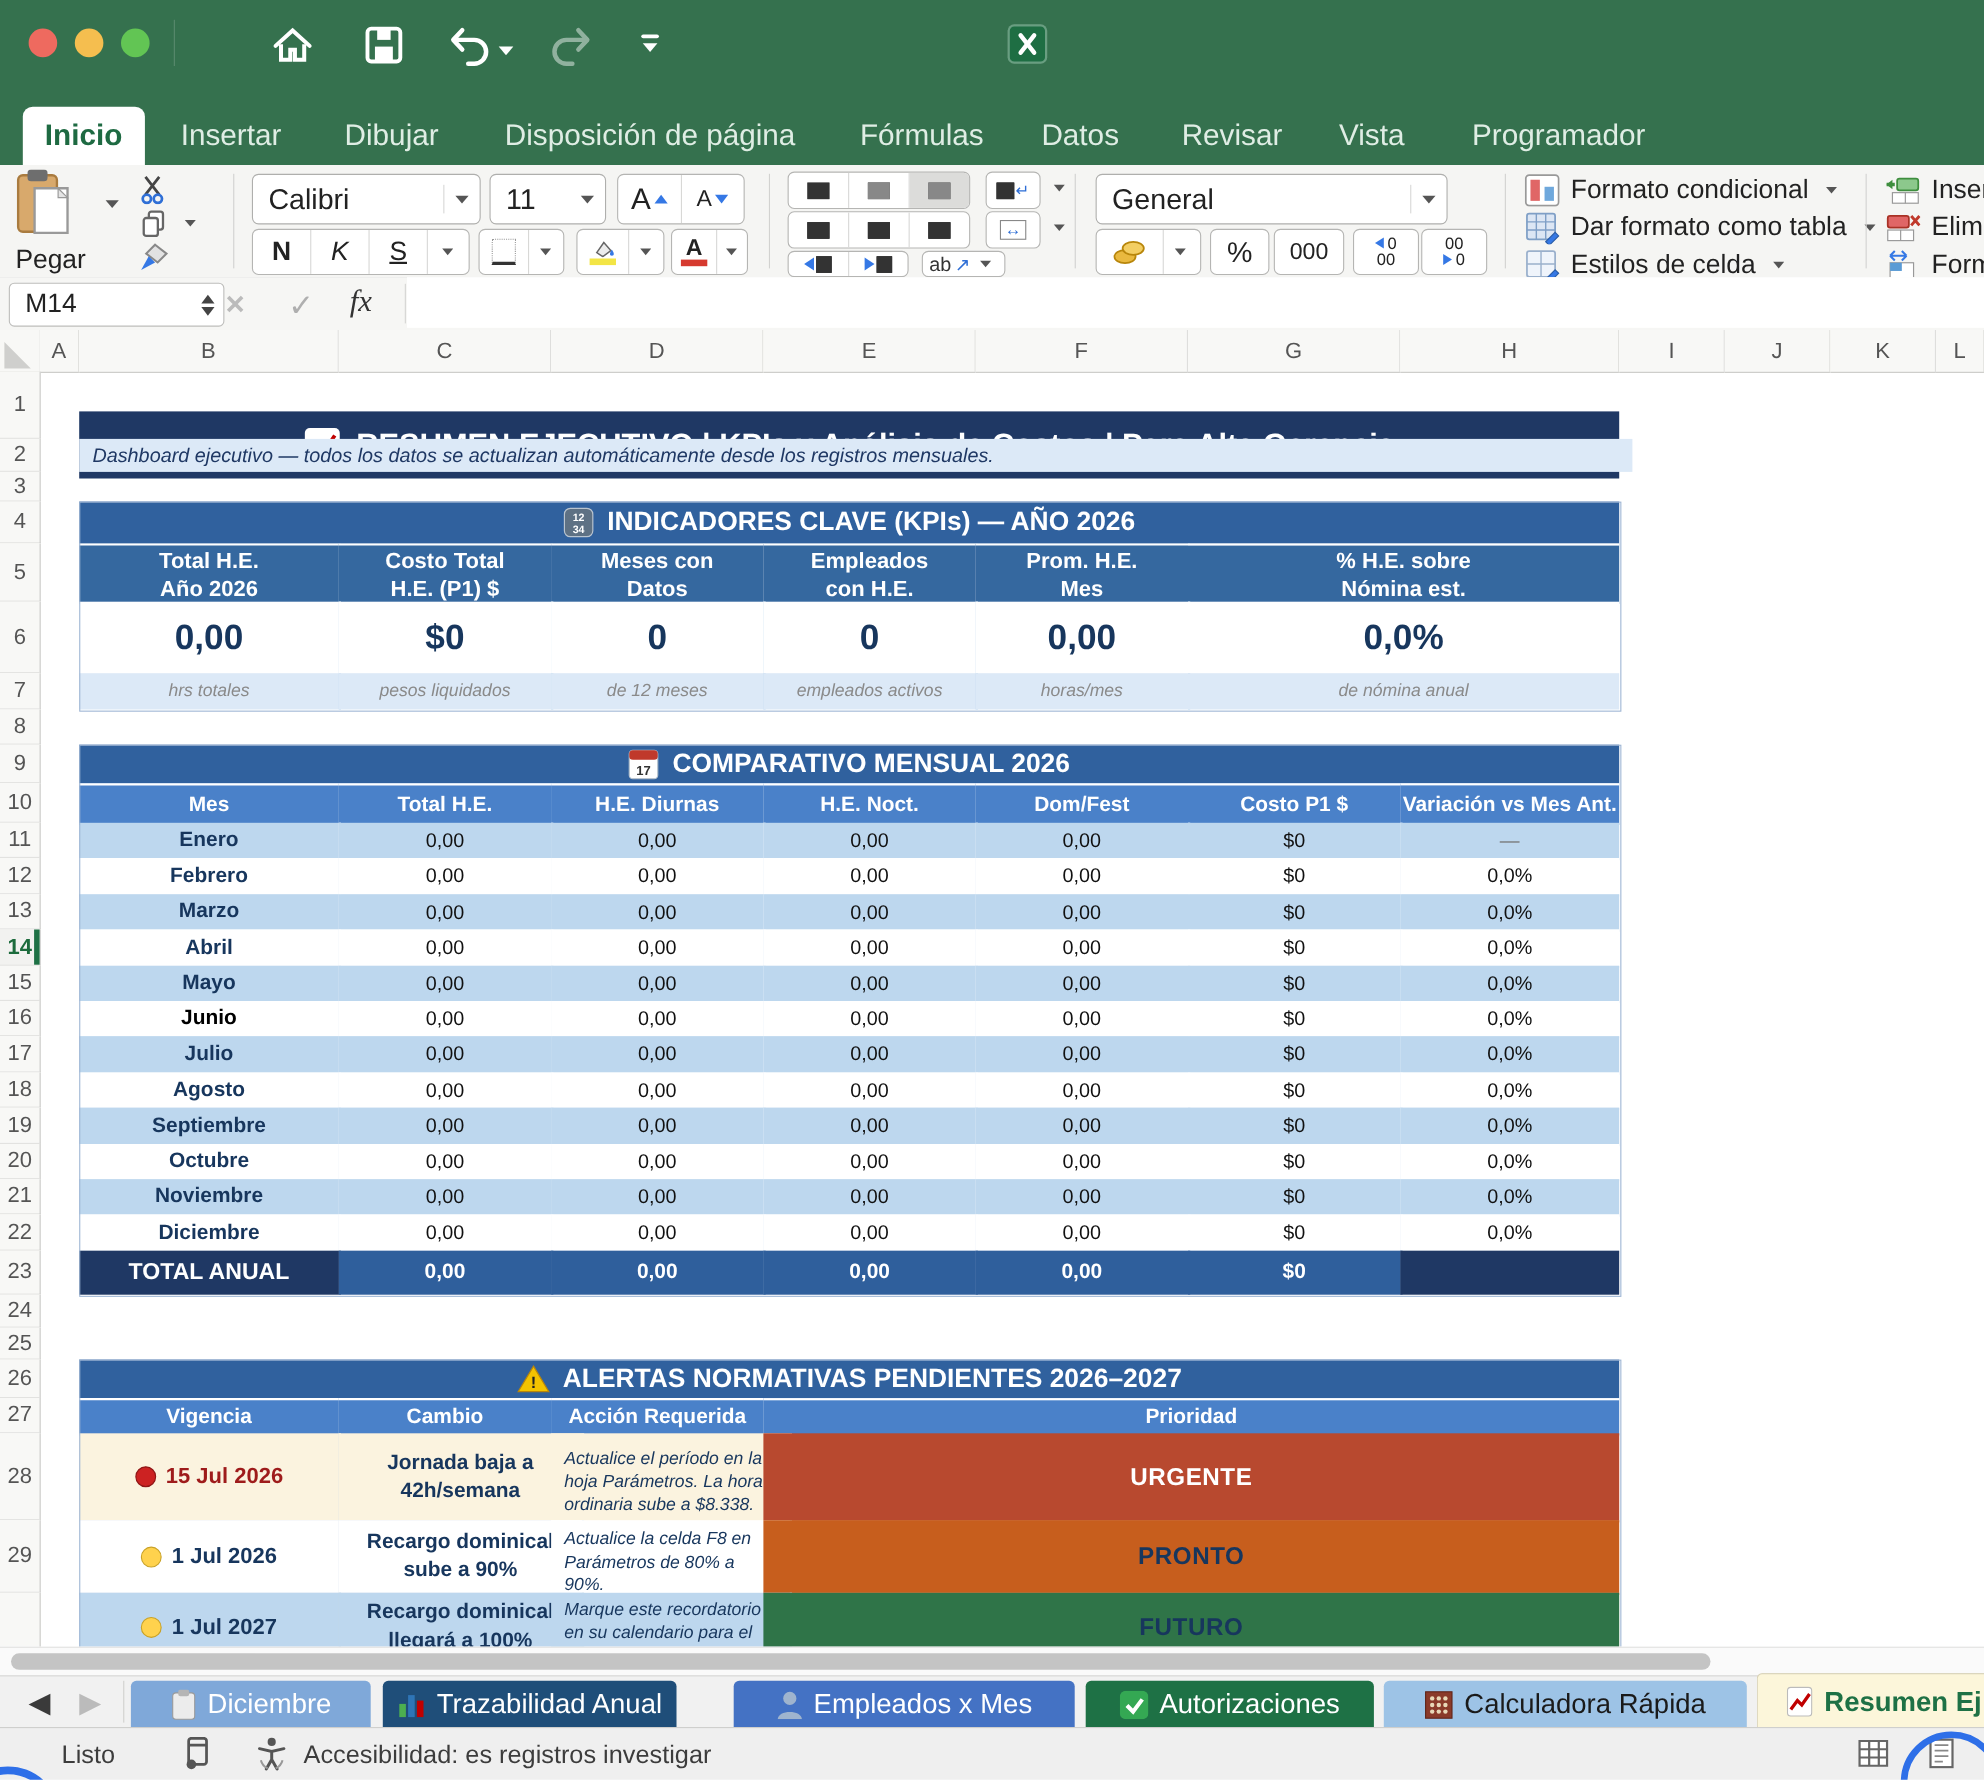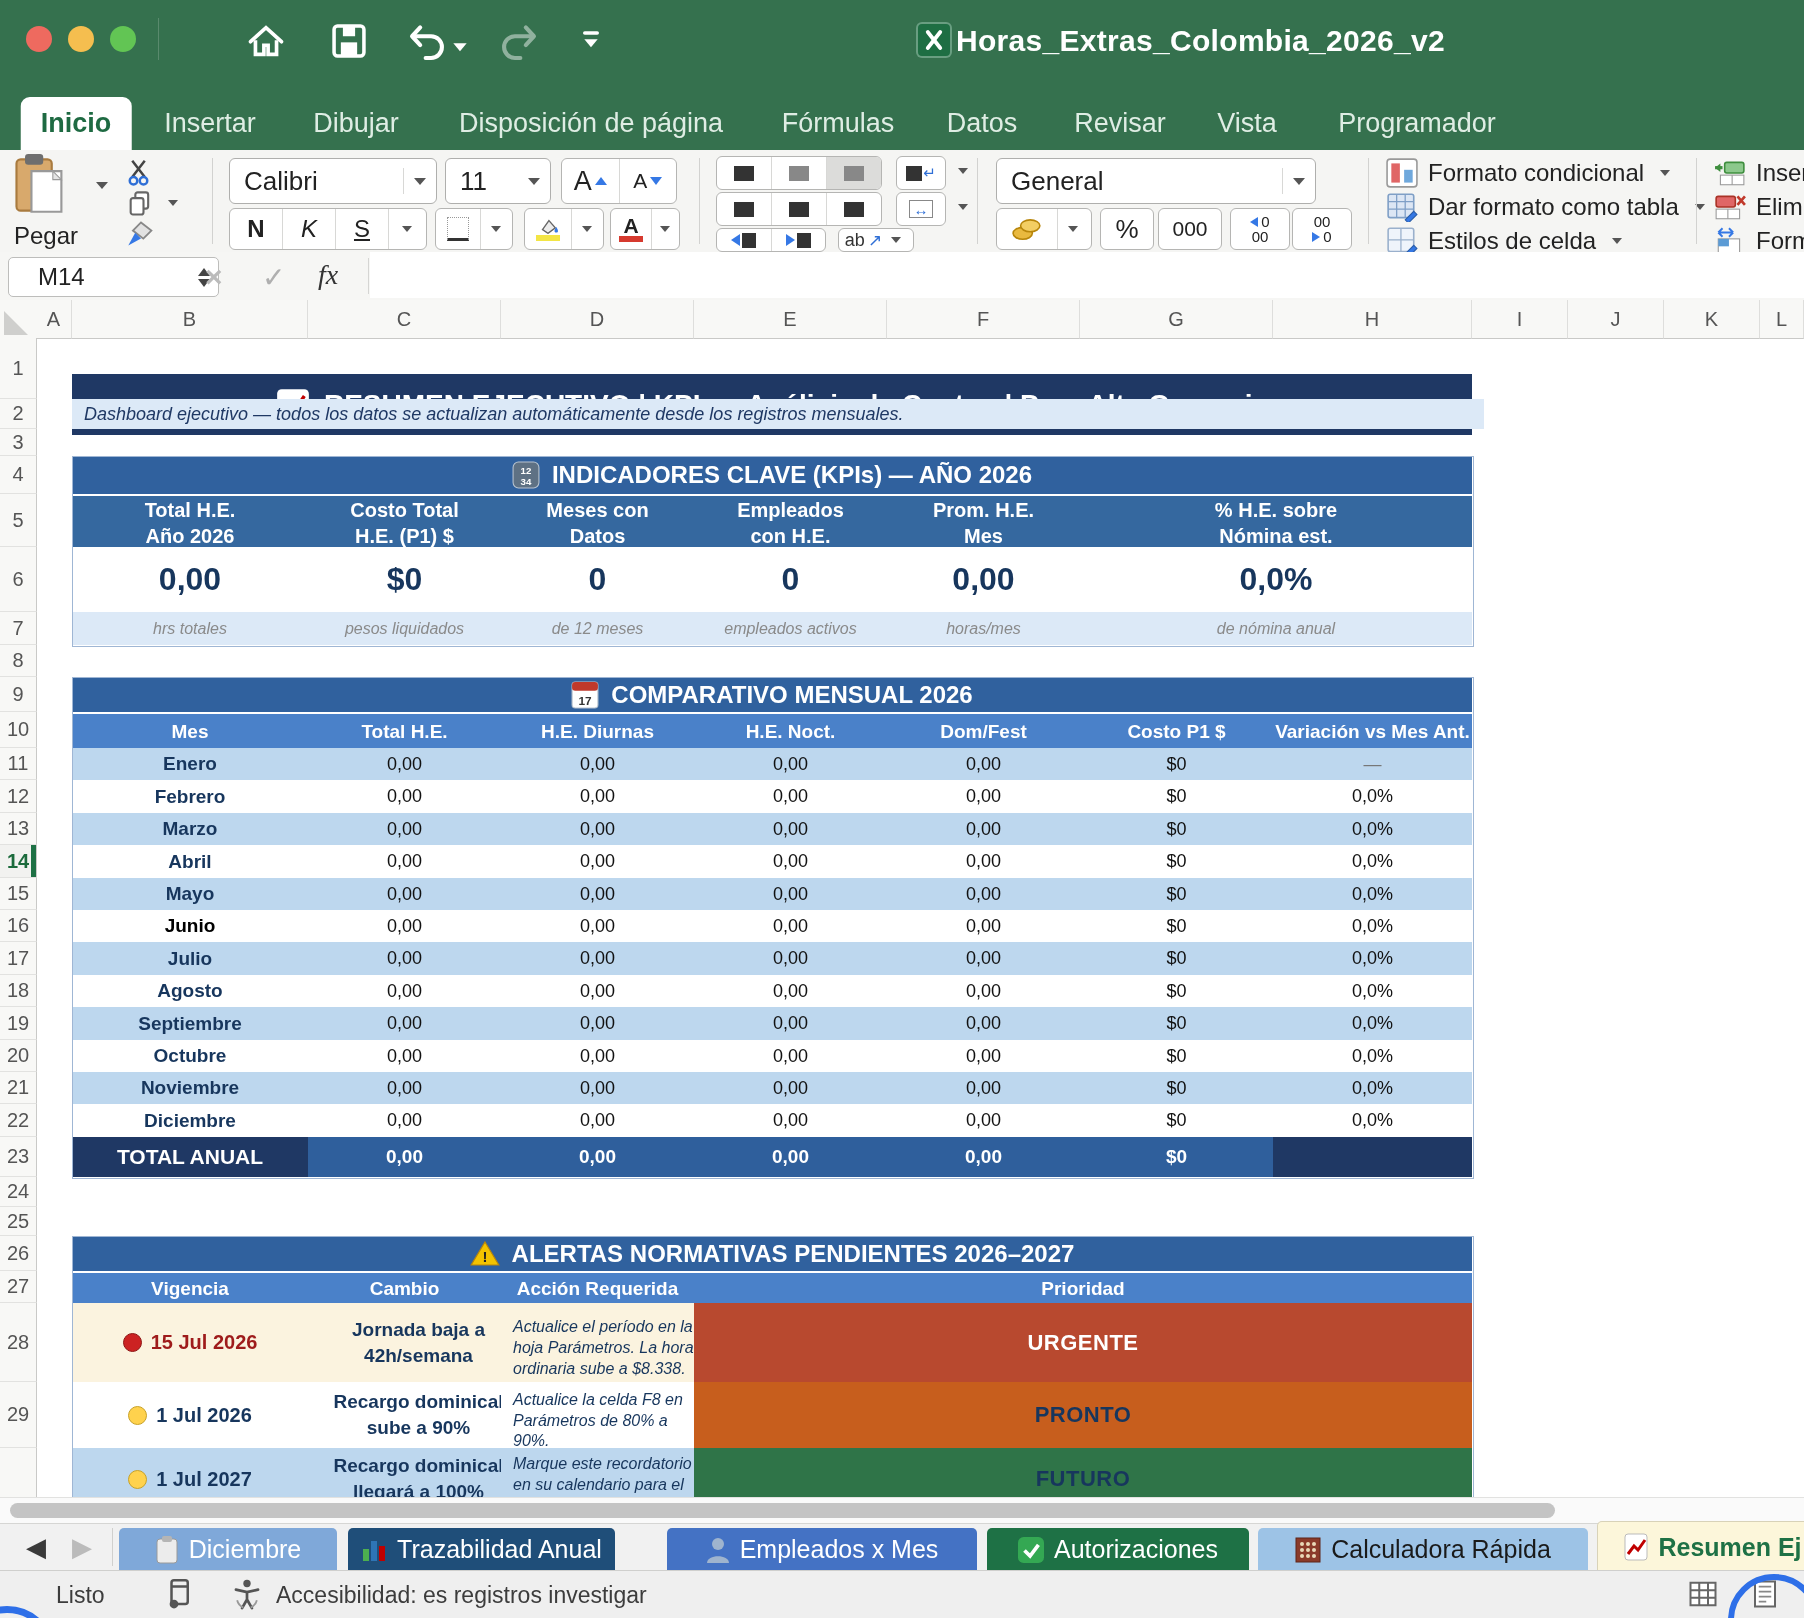--- a/index.html
+++ b/index.html
@@ -36,21 +36,21 @@
   .vmid{background:linear-gradient(#888,#888) 3px 0/14px 2px,linear-gradient(#333,#333) 0 6px/20px 3px,linear-gradient(#888,#888) 3px 12px/14px 2px}
   .vbot{background:linear-gradient(#888,#888) 3px 1px/14px 2px,linear-gradient(#888,#888) 3px 6px/14px 2px,linear-gradient(#333,#333) 0 12px/20px 3px}
   .hleft{background:linear-gradient(#333,#333) 0 0/20px 2.5px,linear-gradient(#333,#333) 0 6px/12px 2.5px,linear-gradient(#333,#333) 0 12px/20px 2.5px}
   .hcen{background:linear-gradient(#333,#333) 0 0/20px 2.5px,linear-gradient(#333,#333) 4px 6px/12px 2.5px,linear-gradient(#333,#333) 0 12px/20px 2.5px}
   .hright{background:linear-gradient(#333,#333) 0 0/20px 2.5px,linear-gradient(#333,#333) right 0 top 6px/12px 2.5px,linear-gradient(#333,#333) 0 12px/20px 2.5px}
   .blue{color:#2F6FD6}
   .nks{font-size:24px;color:#222}
   
   #fbar{left:0;top:252px;width:1804px;height:48px;background:#F6F6F4;border-bottom:2px solid #D0D0CE}
   #namebox{position:absolute;left:8px;top:5px;width:180px;height:38px;background:#fff;border:1.5px solid #BDBDBB;border-radius:5px;
-           display:flex;align-items:center;font-size:24px;color:#222;padding-left:29px}
+           display:flex;align-items:center;font-size:24px;color:#222;padding-left:14px}
   .spin{margin-left:auto;margin-right:8px;display:flex;flex-direction:column;gap:3px}
   .spin i{width:0;height:0;border-left:6px solid transparent;border-right:6px solid transparent}
   .spin .up{border-bottom:8px solid #444}.spin .dn{border-top:8px solid #444}
   
   #gridarea{left:0;top:300px;width:1804px;height:1197px;background:#fff;overflow:hidden}
   #corner{position:absolute;left:0;top:0;width:36px;height:38px;background:#F8F8F6;border-right:1px solid #D9D9D7;border-bottom:1px solid #C9C9C7}
   #corner i{position:absolute;left:4px;bottom:3px;width:0;height:0;border-left:24px solid #CFCFCD;border-top:24px solid transparent}
   .colhead{position:absolute;top:0;height:38px;background:#F8F8F6;border-right:1px solid #DEDEDC;border-bottom:1px solid #C9C9C7;
            display:flex;align-items:center;justify-content:center;font-size:20px;color:#555}
   .rowhead{position:absolute;left:0;width:36px;background:#F8F8F6;border-right:1px solid #C9C9C7;border-bottom:1px solid #E2E2E0;
@@ -103,21 +103,20 @@
         <path d="M20 4l6 6.5L20 17" stroke="#fff" stroke-width="3" fill="none" stroke-linecap="round" stroke-linejoin="round"></path>
         <path d="M25.5 10.5H12a8 8 0 0 0 0 16h4" stroke="#fff" stroke-width="3" fill="none" stroke-linecap="round"></path>
       </svg></span>
   <span class="tbico" style="left:580px;top:30px">
     <svg width="22" height="20" viewBox="0 0 16 15">
         <rect x="2" y="1" width="12" height="2.6" rx="1.3" fill="#fff"></rect>
         <path d="M3 7l5 6 5-6z" fill="#fff"></path>
       </svg></span>
 
   <span class="xlicon"></span>
-  <span class="doc-title">Horas_Extras_Colombia_2026_v2</span>
   <div id="rtabs">
       <div class="rtab active" style="left: 76px;">Inicio</div>
       <div class="rtab" style="left: 210px;">Insertar</div>
       <div class="rtab" style="left: 356px;">Dibujar</div>
       <div class="rtab" style="left: 591px;">Disposición de página</div>
       <div class="rtab" style="left: 838px;">Fórmulas</div>
       <div class="rtab" style="left: 982px;">Datos</div>
       <div class="rtab" style="left: 1120px;">Revisar</div>
       <div class="rtab" style="left: 1247px;">Vista</div>
       <div class="rtab" style="left: 1417px;">Programador</div>

